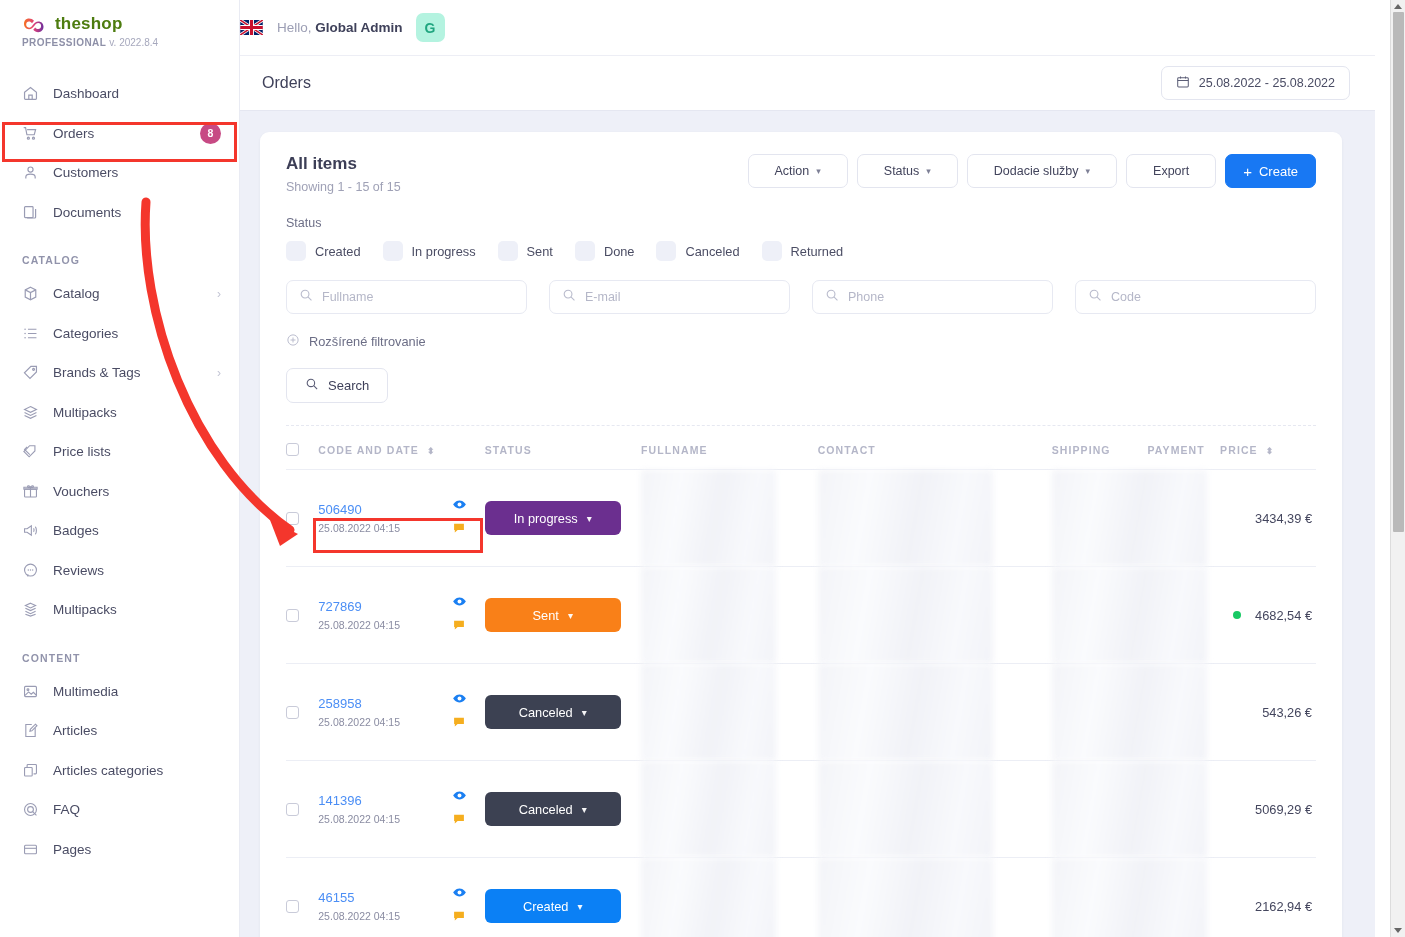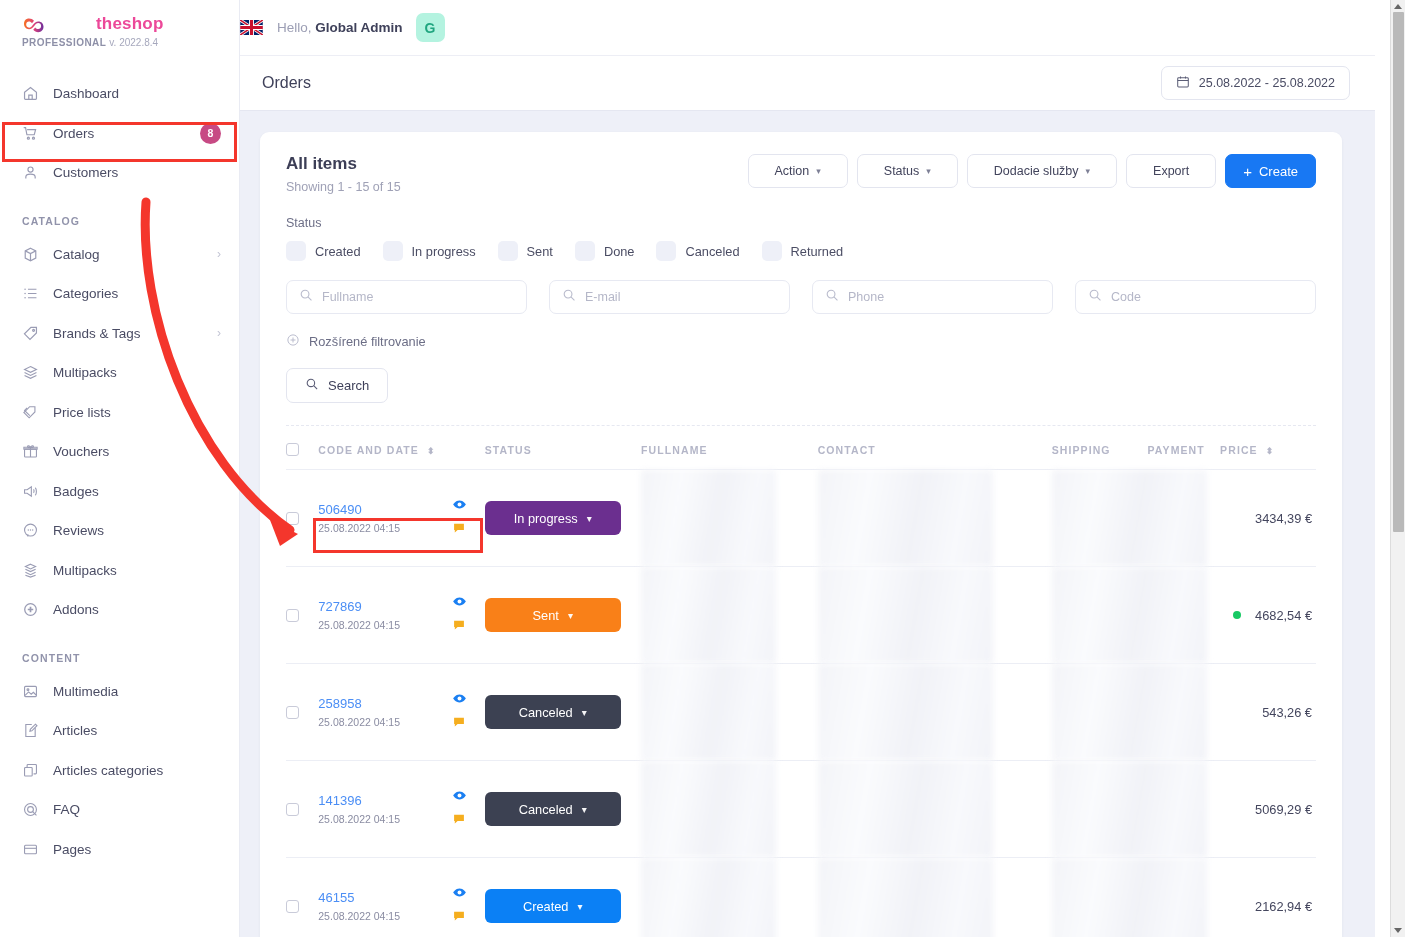--- a/index.html
+++ b/index.html
@@ -16,21 +16,21 @@
     position: absolute; left: 0; top: 0;
     width: 240px; height: 937px;
     background: #ffffff;
     border-right: 1px solid #e9ebf3;
     overflow: hidden;
   }
   .brand { padding: 14px 0 0 22px; }
   .brand-row { display: flex; align-items: center; gap: 7px; }
   .brand-mark { width: 26px; height: 20px; flex: 0 0 auto; }
   .brand-name {
-    font-size: 17px; font-weight: 700; color: #ec4899; letter-spacing: .2px; margin-left: 41px;
+    font-size: 17px; font-weight: 700; color: #4d7c0f; letter-spacing: .2px;
   }
   .brand-sub {
     margin-top: 3px; font-size: 10px; letter-spacing: .45px;
     color: #8e90a8; font-weight: 600;
   }
   .brand-sub .ver { font-weight: 400; color: #a6a8bd; letter-spacing: 0; }
 
   .nav { margin-top: 26px; }
   .nav-item {
     display: flex; align-items: center;
@@ -284,20 +284,29 @@
       <div class="nav-item">
         <span class="nav-ico">
           <svg width="17" height="17" viewBox="0 0 20 20" fill="none" stroke="currentColor" stroke-width="1.4">
               <circle cx="10" cy="6.5" r="3"></circle>
               <path d="M4.5 17v-1.6c0-2 2.4-3.4 5.5-3.4s5.5 1.4 5.5 3.4V17"></path>
             </svg>
         </span>
         <span class="nav-label">Customers</span>
       </div>
 
+      <div class="nav-item">
+        <span class="nav-ico">
+          <svg width="17" height="17" viewBox="0 0 20 20" fill="none" stroke="currentColor" stroke-width="1.4">
+              <rect x="3" y="3" width="10" height="13" rx="1"></rect>
+              <path d="M6 16.5h9a1 1 0 001-1V6"></path>
+            </svg>
+        </span>
+        <span class="nav-label">Documents</span>
+      </div>
 
       <div class="nav-group">CATALOG</div>
 
       <div class="nav-item">
         <span class="nav-ico">
           <svg width="17" height="17" viewBox="0 0 20 20" fill="none" stroke="currentColor" stroke-width="1.4">
               <path d="M10 2.6l6.2 3.1v8.6L10 17.4 3.8 14.3V5.7L10 2.6z"></path>
               <path d="M3.8 5.7L10 8.8l6.2-3.1M10 8.8v8.6"></path>
             </svg>
         </span>
@@ -388,29 +397,20 @@
           <svg width="17" height="17" viewBox="0 0 20 20" fill="none" stroke="currentColor" stroke-width="1.3">
               <path d="M10 2.6l6 2.8-6 2.8-6-2.8 6-2.8z"></path>
               <path d="M4 8.4l6 2.8 6-2.8"></path>
               <path d="M4 12.2l6 2.8 6-2.8"></path>
               <path d="M4 15.6l6 2.2 6-2.2"></path>
             </svg>
         </span>
         <span class="nav-label">Multipacks</span>
       </div>
 
-      <div class="nav-item">
-        <span class="nav-ico">
-          <svg width="17" height="17" viewBox="0 0 20 20" fill="none" stroke="currentColor" stroke-width="1.5">
-              <circle cx="10" cy="10" r="6.8"></circle>
-              <path d="M10 6.8v6.4M6.8 10h6.4" stroke-width="2"></path>
-            </svg>
-        </span>
-        <span class="nav-label">Addons</span>
-      </div>
 
       <div class="nav-group">CONTENT</div>
 
       <div class="nav-item">
         <span class="nav-ico">
           <svg width="17" height="17" viewBox="0 0 20 20" fill="none" stroke="currentColor" stroke-width="1.3">
               <rect x="3" y="4" width="14" height="12" rx="1.2"></rect>
               <circle cx="7" cy="8" r="1.1"></circle>
               <path d="M3.6 14.5l4.2-4 3 2.7 2.6-2.3 3.2 3.2"></path>
             </svg>

